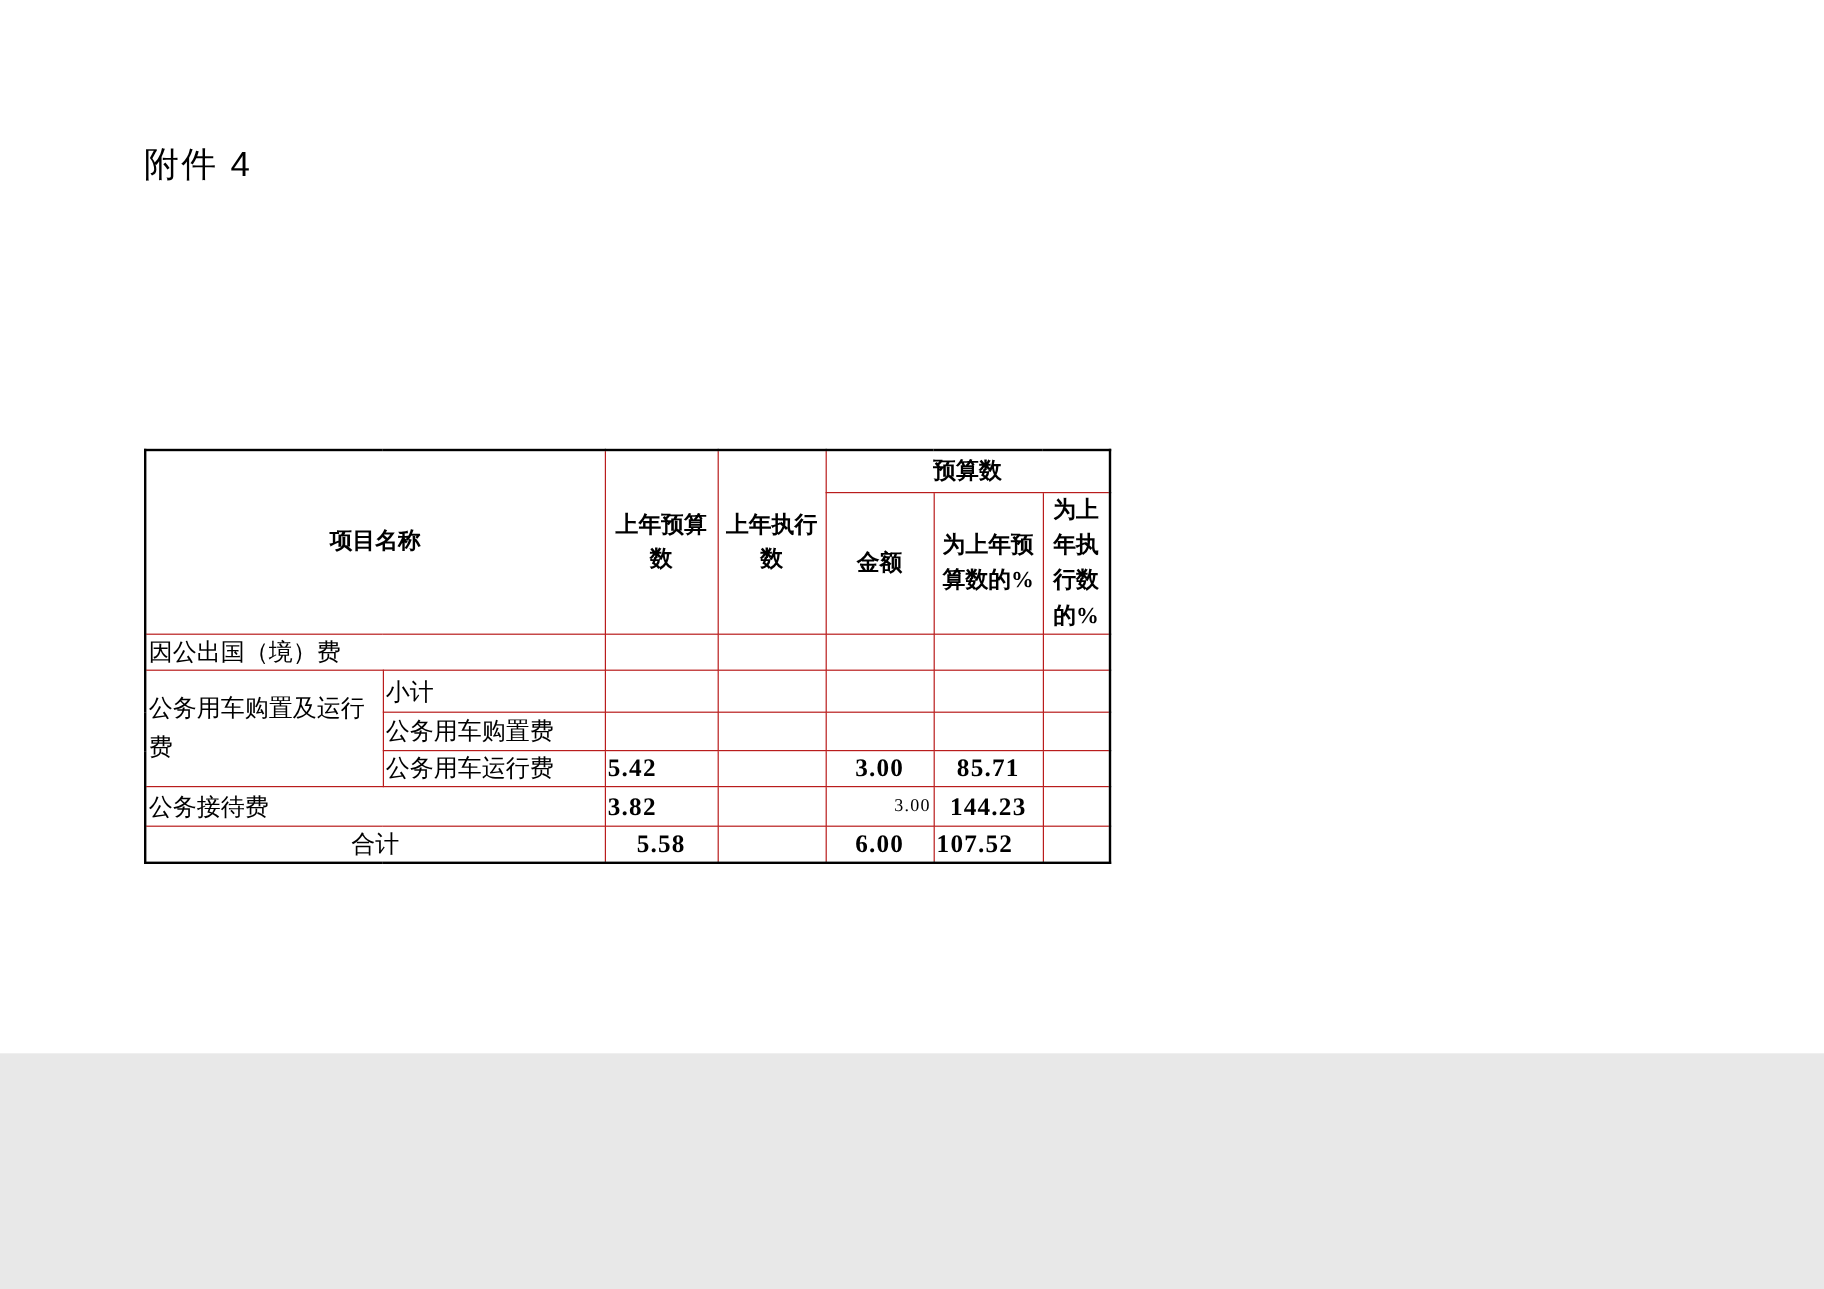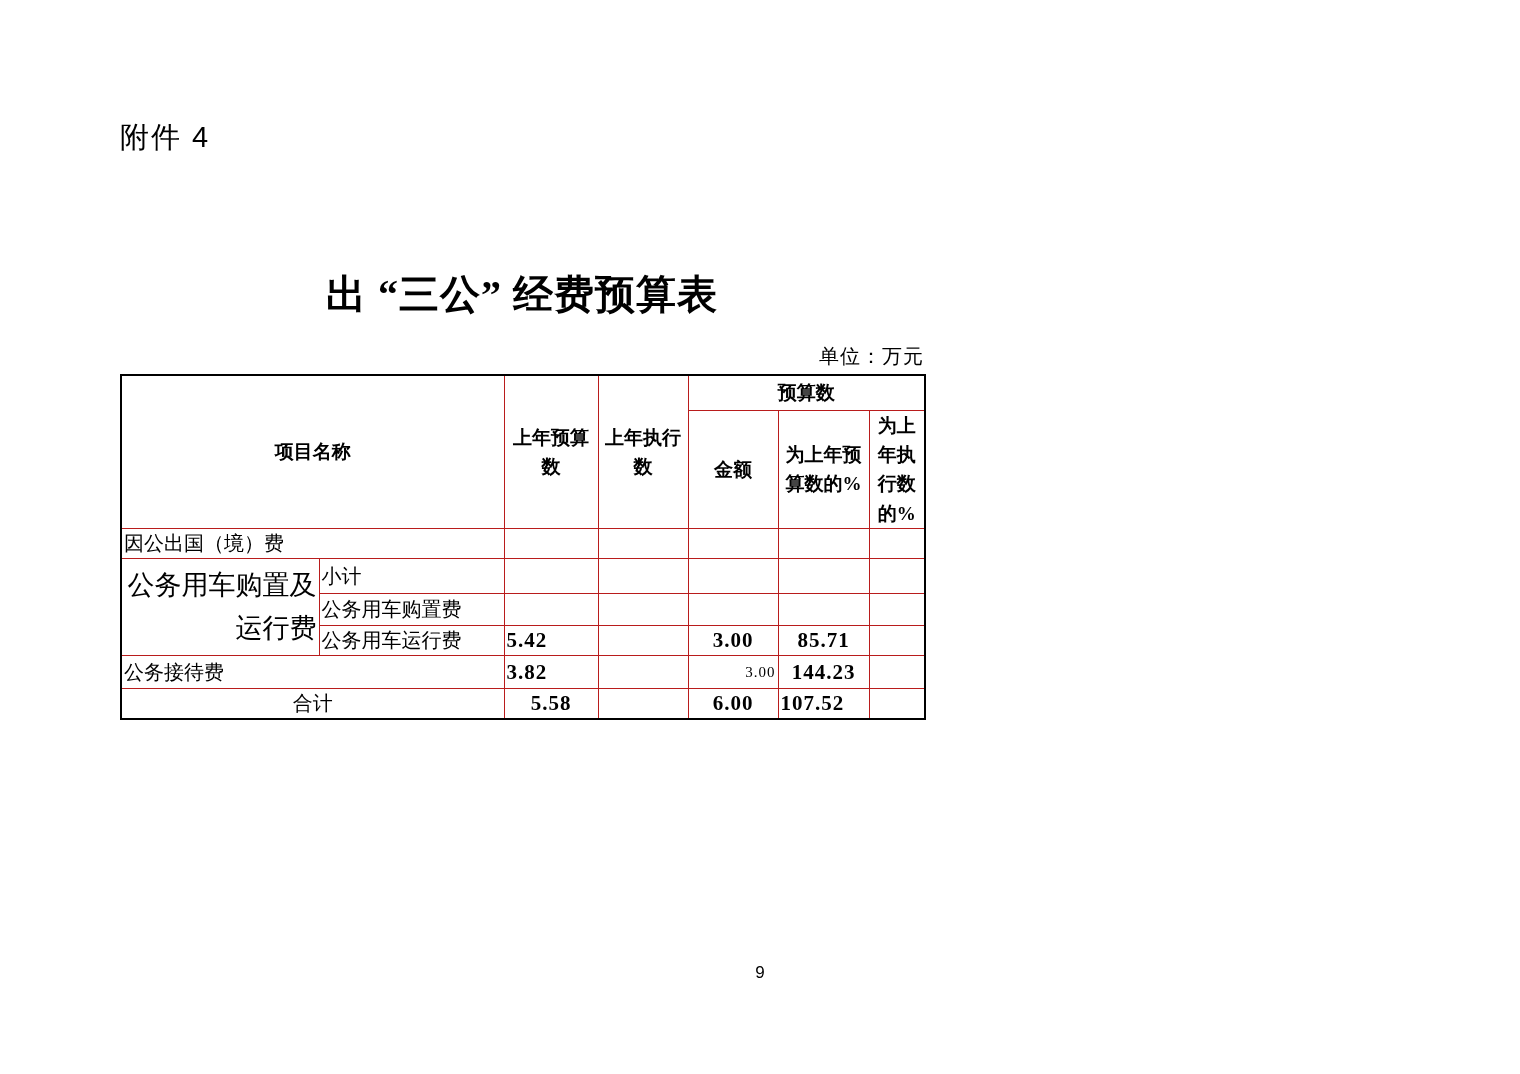--- a/index.html
+++ b/index.html
@@ -1,19 +1,19 @@
 <!DOCTYPE html>
 <html><head>
 <meta charset="utf-8">
 <style>
   html, body { margin: 0; padding: 0; background: #e8e8e8; }
   .page {
     position: relative;
     width: 1520px;
-    height: 1074px;
+    height: 878px;
     background: #ffffff;
     font-family: "Liberation Serif", serif;
     color: #000000;
     overflow: hidden;
   }
   .attachment-label {
     position: absolute;
     left: 120px;
     top: 118px;
     font-family: "Liberation Sans", sans-serif;
@@ -59,21 +59,21 @@
     word-break: break-all;
   }
   table.budget th {
     font-weight: 700;
     font-size: 19px;
     text-align: center;
     line-height: 1.55;
     padding: 0 1px;
   }
   td.name-cell  { font-size: 20px; text-align: left;  font-weight: 400; }
-  td.group-cell { font-size: 27px; text-align: right; font-weight: 400; line-height: 1.6; }
+  td.group-cell { font-size: 20px; text-align: left; font-weight: 400; line-height: 1.6; }
   td.total-name { font-size: 20px; text-align: center; font-weight: 400; }
   td.num {
     font-size: 21px;
     font-weight: 700;
     letter-spacing: 1px;
     font-family: "Liberation Serif", serif;
   }
   td.n-left   { text-align: left;  padding-left: 1px; }
   td.n-center { text-align: center; }
   td.n-right  { text-align: left; padding-right: 1px; }
@@ -93,23 +93,21 @@
     font-size: 17px;
   }
 </style>
 </head>
 <body>
 
 <div class="page">
 
   <div class="attachment-label">附件 4</div>
 
-  <div class="doc-title line2">出 “三公” 经费预算表</div>
 
-  <div class="unit-note">单位：万元</div>
 
   <table class="budget">
     <colgroup>
       <col style="width:198px">
       <col style="width:185px">
       <col style="width:94px">
       <col style="width:90px">
       <col style="width:90px">
       <col style="width:91px">
       <col style="width:56px">

